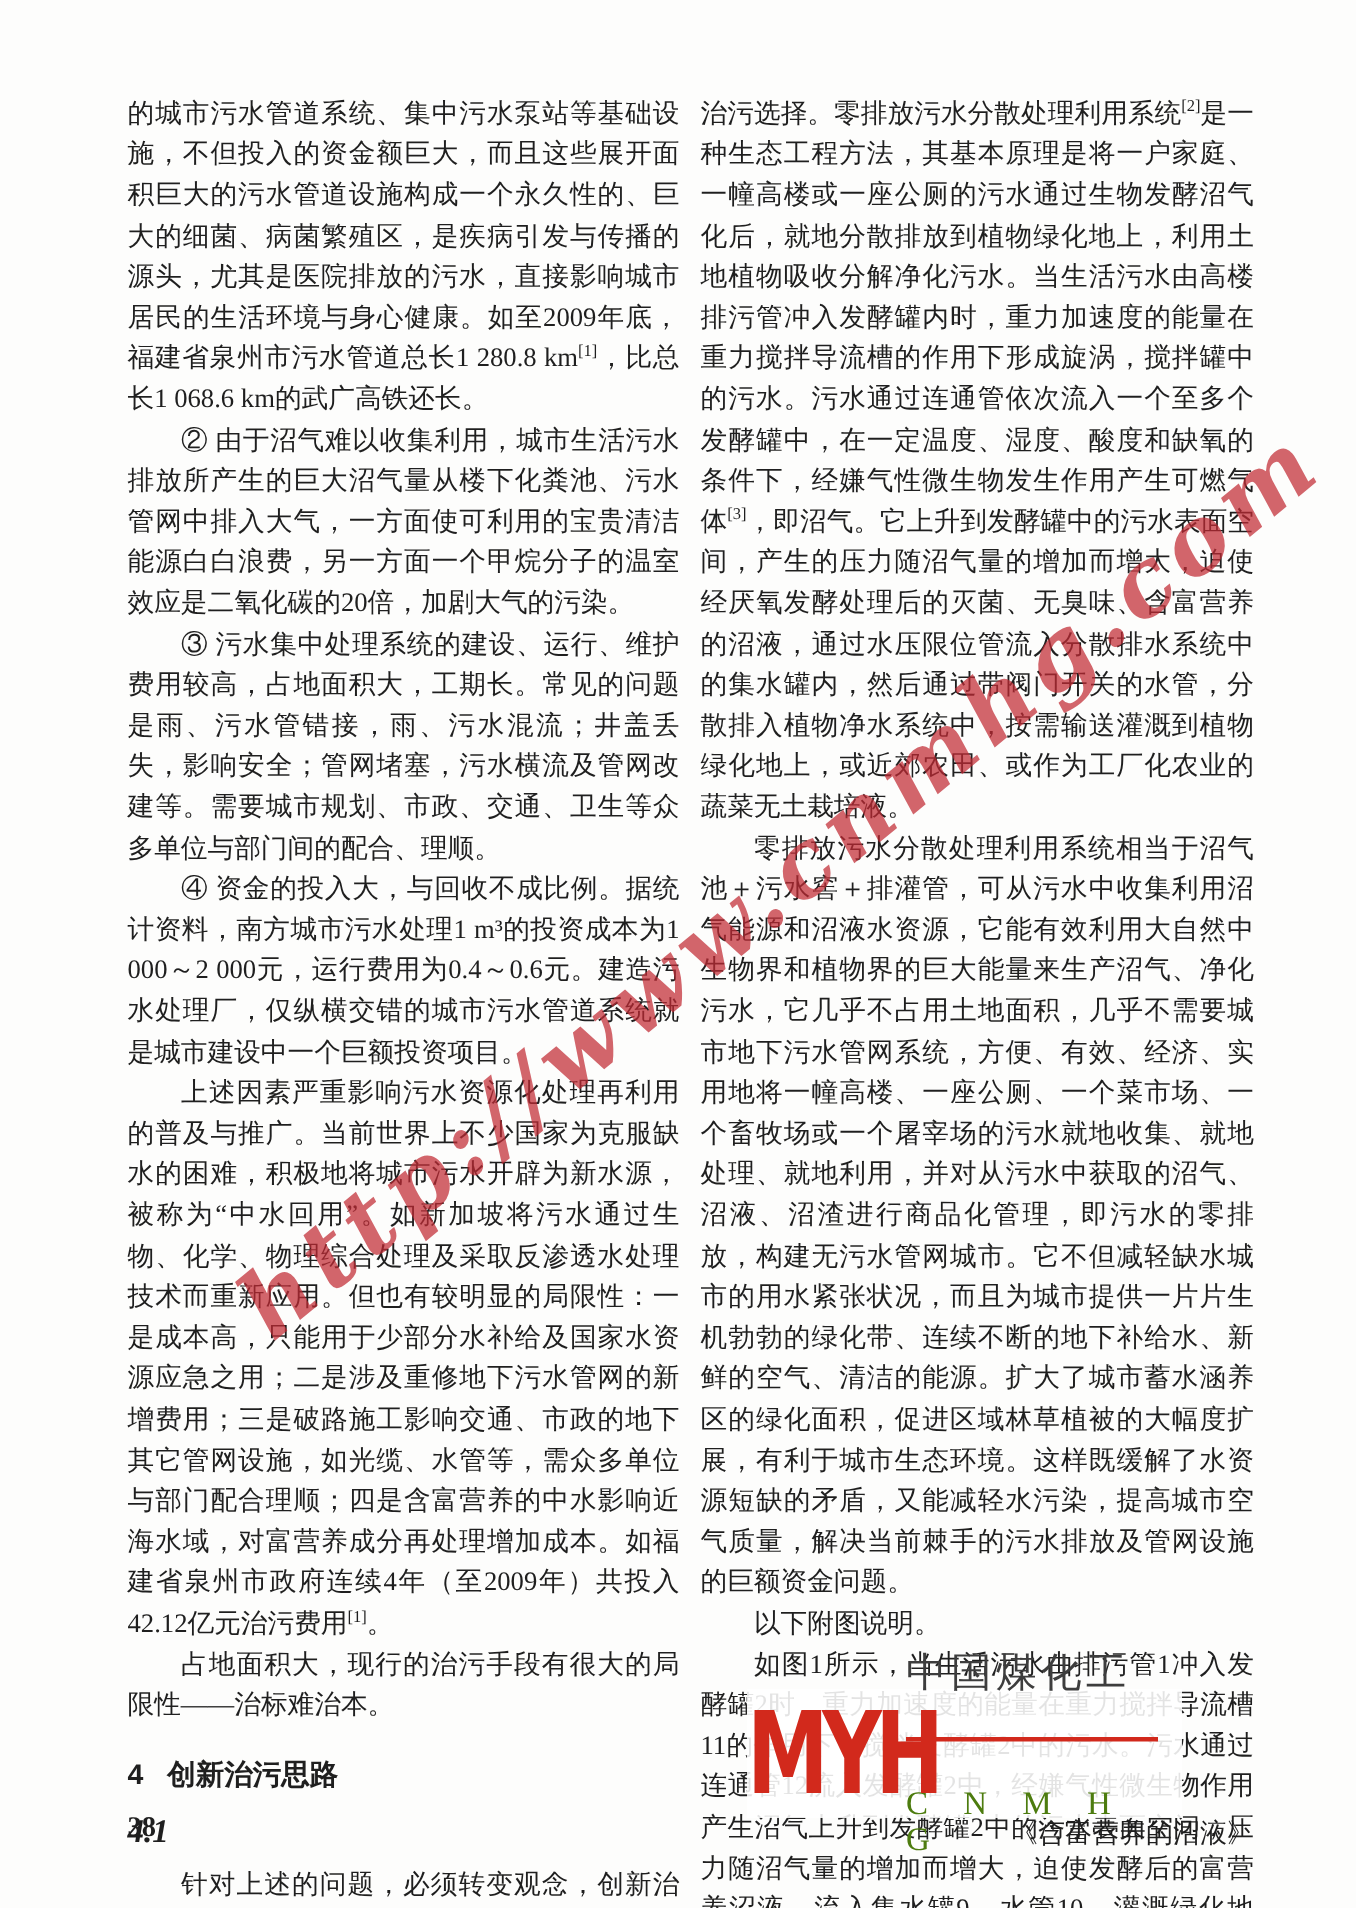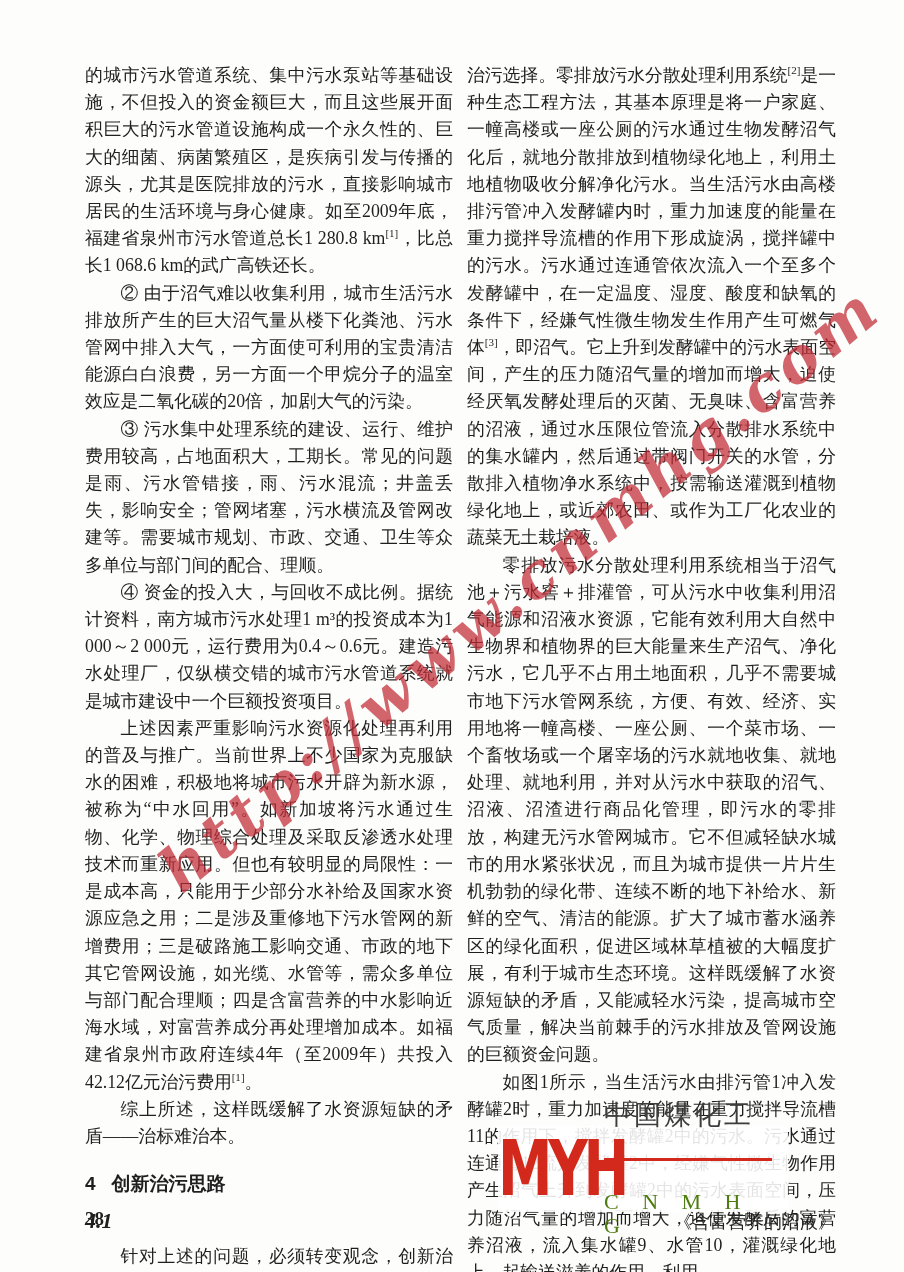--- a/index.html
+++ b/index.html
@@ -101,37 +101,38 @@
 <body>
 
 <div id="page">
 
   <div class="col" id="col-left">
     <p class="para">的城市污水管道系统、集中污水泵站等基础设施，不但投入的资金额巨大，而且这些展开面积巨大的污水管道设施构成一个永久性的、巨大的细菌、病菌繁殖区，是疾病引发与传播的源头，尤其是医院排放的污水，直接影响城市居民的生活环境与身心健康。如至2009年底，福建省泉州市污水管道总长1 280.8 km<sup>[1]</sup>，比总长1 068.6 km的武广高铁还长。</p>
     <p class="para ind">② 由于沼气难以收集利用，城市生活污水排放所产生的巨大沼气量从楼下化粪池、污水管网中排入大气，一方面使可利用的宝贵清洁能源白白浪费，另一方面一个甲烷分子的温室效应是二氧化碳的20倍，加剧大气的污染。</p>
     <p class="para ind">③ 污水集中处理系统的建设、运行、维护费用较高，占地面积大，工期长。常见的问题是雨、污水管错接，雨、污水混流；井盖丢失，影响安全；管网堵塞，污水横流及管网改建等。需要城市规划、市政、交通、卫生等众多单位与部门间的配合、理顺。</p>
     <p class="para ind">④ 资金的投入大，与回收不成比例。据统计资料，南方城市污水处理1 m³的投资成本为1 000～2 000元，运行费用为0.4～0.6元。建造污水处理厂，仅纵横交错的城市污水管道系统就是城市建设中一个巨额投资项目。</p>
     <p class="para ind">上述因素严重影响污水资源化处理再利用的普及与推广。当前世界上不少国家为克服缺水的困难，积极地将城市污水开辟为新水源，被称为“中水回用”。如新加坡将污水通过生物、化学、物理综合处理及采取反渗透水处理技术而重新应用。但也有较明显的局限性：一是成本高，只能用于少部分水补给及国家水资源应急之用；二是涉及重修地下污水管网的新增费用；三是破路施工影响交通、市政的地下其它管网设施，如光缆、水管等，需众多单位与部门配合理顺；四是含富营养的中水影响近海水域，对富营养成分再处理增加成本。如福建省泉州市政府连续4年（至2009年）共投入42.12亿元治污费用<sup>[1]</sup>。</p>
-    <p class="para ind">综上所述，这样既缓解了水资源短缺的矛盾——治标难治本。</p>
+    <p class="para ind">占地面积大，现行的治污手段有很大的局限性——治标难治本。</p>
 
     <div class="sec-heading">
       <span>4</span>
       <span>创新治污思路</span>
     </div>
 
     <div class="subsec-heading">
       <span>4.1</span>
     </div>
 
     <p class="para ind">针对上述的问题，必须转变观念，创新治污思路。目前国内的“零排放污水分散处理利用系统”已获国家发明专利，不妨可作为一种创新的</p>
   </div>
 
   <div class="col" id="col-right">
     <p class="para">治污选择。零排放污水分散处理利用系统<sup>[2]</sup>是一种生态工程方法，其基本原理是将一户家庭、一幢高楼或一座公厕的污水通过生物发酵沼气化后，就地分散排放到植物绿化地上，利用土地植物吸收分解净化污水。当生活污水由高楼排污管冲入发酵罐内时，重力加速度的能量在重力搅拌导流槽的作用下形成旋涡，搅拌罐中的污水。污水通过连通管依次流入一个至多个发酵罐中，在一定温度、湿度、酸度和缺氧的条件下，经嫌气性微生物发生作用产生可燃气体<sup>[3]</sup>，即沼气。它上升到发酵罐中的污水表面空间，产生的压力随沼气量的增加而增大，迫使经厌氧发酵处理后的灭菌、无臭味、含富营养的沼液，通过水压限位管流入分散排水系统中的集水罐内，然后通过带阀门开关的水管，分散排入植物净水系统中，按需输送灌溉到植物绿化地上，或近郊农田、或作为工厂化农业的蔬菜无土栽培液。</p>
     <p class="para ind">零排放污水分散处理利用系统相当于沼气池＋污水窖＋排灌管，可从污水中收集利用沼气能源和沼液水资源，它能有效利用大自然中生物界和植物界的巨大能量来生产沼气、净化污水，它几乎不占用土地面积，几乎不需要城市地下污水管网系统，方便、有效、经济、实用地将一幢高楼、一座公厕、一个菜市场、一个畜牧场或一个屠宰场的污水就地收集、就地处理、就地利用，并对从污水中获取的沼气、沼液、沼渣进行商品化管理，即污水的零排放，构建无污水管网城市。它不但减轻缺水城市的用水紧张状况，而且为城市提供一片片生机勃勃的绿化带、连续不断的地下补给水、新鲜的空气、清洁的能源。扩大了城市蓄水涵养区的绿化面积，促进区域林草植被的大幅度扩展，有利于城市生态环境。这样既缓解了水资源短缺的矛盾，又能减轻水污染，提高城市空气质量，解决当前棘手的污水排放及管网设施的巨额资金问题。</p>
+    <p class="para ind">以下附图说明。</p>
     <p class="para ind">如图1所示，当生活污水由排污管1冲入发酵罐2时，重力加速度的能量在重力搅拌导流槽11的作用下，搅拌发酵罐2中的污水。污水通过连通管12流入发酵罐2中，经嫌气性微生物作用产生沼气上升到发酵罐2中的污水表面空间，压力随沼气量的增加而增大，迫使发酵后的富营养沼液，流入集水罐9、水管10，灌溉绿化地上，起输送滋养的作用。利用</p>
   </div>
 
   <div id="watermark">http://www.cnmhg.com</div>
 
   <div id="logo">
     <div id="logo-monogram">MYH</div>
     <div id="logo-text">
       <div id="logo-cn">中国煤化工</div>
       <div id="logo-rule"></div>

